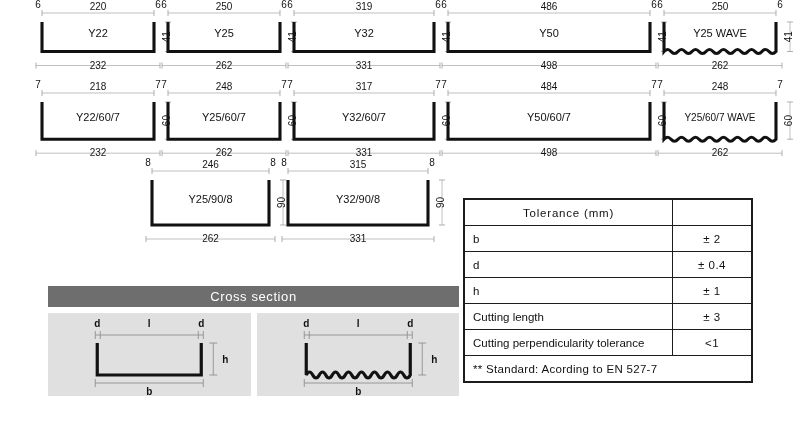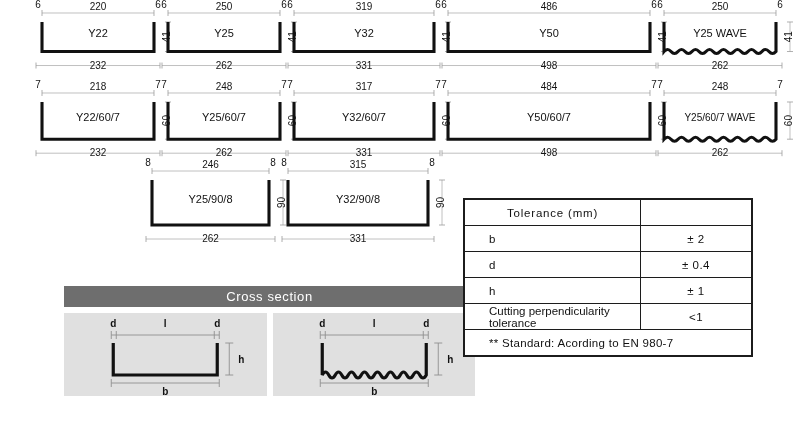--- a/index.html
+++ b/index.html
@@ -38,21 +38,21 @@
   .shape { stroke: #111111; fill: none; stroke-width: 3.1; stroke-linejoin: miter; stroke-linecap: butt; }
   .vert-label {
     font-size: 10px;
     fill: #141414;
     font-family: "Liberation Sans", sans-serif;
   }
 
   
   #cross-section-panel {
     position: absolute;
-    left: 64px;
+    left: 48px;
     top: 286px;
     width: 411px;
     height: 110px;
   }
   #cross-section-header {
     height: 21px;
     background: #6e6e6e;
     color: #ffffff;
     font-size: 13px;
     letter-spacing: 0.6px;
@@ -93,21 +93,21 @@
     background: #ffffff;
   }
   #tolerance-table table {
     border-collapse: collapse;
     width: 100%;
   }
   #tolerance-table td {
     border: 1.4px solid #1c1c1c;
     font-size: 11.5px;
     height: 25px;
-    padding: 0 24px;
+    padding: 0 8px;
     font-family: "Liberation Sans", sans-serif;
     color: #111111;
   }
   .tt-head-label {
     text-align: center;
     letter-spacing: 0.8px;
   }
   .tt-val {
     text-align: center;
     width: 62px;
@@ -439,21 +439,25 @@
         </tr>
         <tr>
           <td class="tt-key">d</td>
           <td class="tt-val">± 0.4</td>
         </tr>
         <tr>
           <td class="tt-key">h</td>
           <td class="tt-val">± 1</td>
         </tr>
         <tr>
+          <td class="tt-key">Cutting length</td>
+          <td class="tt-val">± 3</td>
+        </tr>
+        <tr>
           <td class="tt-key">Cutting perpendicularity tolerance</td>
           <td class="tt-val">&lt;1</td>
         </tr>
         <tr>
-          <td class="tt-note" colspan="2">** Standard: Acording to EN 980-7</td>
+          <td class="tt-note" colspan="2">** Standard: Acording to EN 527-7</td>
         </tr>
       </tbody>
   </table>
 </div>
 
 </body></html>

